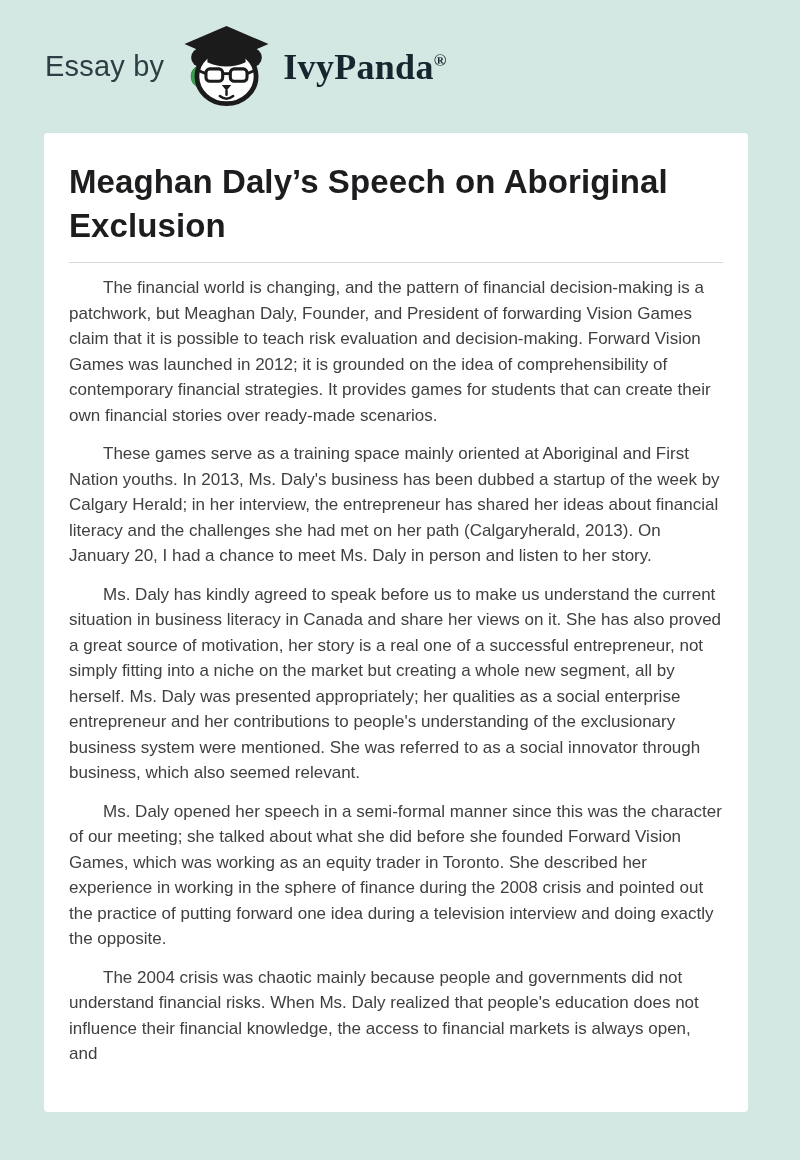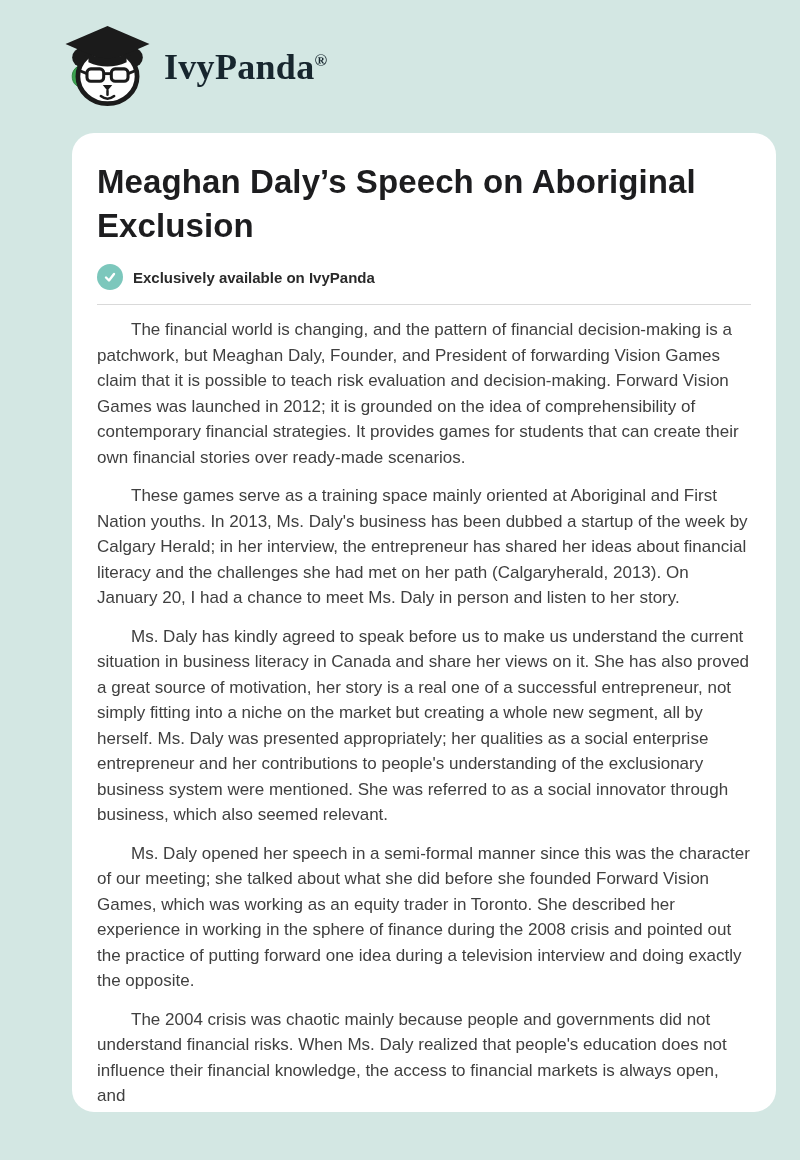--- a/index.html
+++ b/index.html
@@ -38,23 +38,23 @@
   .brand .reg {
     font-size: 17px;
     vertical-align: super;
     line-height: 0;
   }
 
   
   .card {
     width: 704px;
     height: 979px;
-    margin-left: 72px;
+    margin-left: 44px;
     background: #ffffff;
-    border-radius: 22px;
+    border-radius: 4px;
     padding: 27px 25px 0 25px;
     overflow: hidden;
   }
   .title {
     font-size: 33px;
     font-weight: 700;
     color: #1d1d1f;
     line-height: 44px;
     letter-spacing: 0.1px;
   }
@@ -92,20 +92,21 @@
     margin-top: 13px;
   }
   .essay-body p:first-child {
     margin-top: 12px;
   }
 </style>
 </head>
 <body>
 
 <header class="site-header">
+  <span class="essay-by">Essay by</span>
 
   <span class="logo">
     <svg width="97" height="84" viewBox="0 0 100 88">
 
       <path d="M26 18 C24 26 23 36 24 44" fill="none" stroke="#3aa24f" stroke-width="2.2" stroke-dasharray="3.5,2.5"></path>
 
       <path d="M24 43 C15 44 11 52 14 60 C17 67 25 68 29 62 C32 56 29 47 24 43 Z M24 43 L22 63" fill="#3aa24f" stroke="#2e8440" stroke-width="1"></path>
 
       <circle cx="23" cy="35" r="10" fill="#1b1b1b"></circle>
       <circle cx="77" cy="35" r="10" fill="#1b1b1b"></circle>
@@ -127,28 +128,20 @@
       <path d="M50 70 L50 74 M43 75.5 Q50 81 57 75.5" fill="none" stroke="#1b1b1b" stroke-width="2.6" stroke-linecap="round"></path>
     </svg>
   </span>
 
   <span class="brand"><span>IvyPanda</span><span class="reg">®</span></span>
 </header>
 
 <main class="card">
   <h1 class="title">Meaghan Daly’s Speech on Aboriginal Exclusion</h1>
 
-  <div class="availability">
-    <span class="check-circle">
-      <svg width="14" height="14" viewBox="0 0 14 14">
-        <polyline points="3,7.5 6,10.5 11,4" fill="none" stroke="#ffffff" stroke-width="2.4" stroke-linecap="round" stroke-linejoin="round"></polyline>
-      </svg>
-    </span>
-    <span class="availability-text">Exclusively available on IvyPanda</span>
-  </div>
 
   <hr class="divider">
 
   <div class="essay-body">
     <p>The financial world is changing, and the pattern of financial decision-making is a patchwork, but Meaghan Daly, Founder, and President of forwarding Vision Games claim that it is possible to teach risk evaluation and decision-making. Forward Vision Games was launched in 2012; it is grounded on the idea of comprehensibility of contemporary financial strategies. It provides games for students that can create their own financial stories over ready-made scenarios.</p>
     <p>These games serve as a training space mainly oriented at Aboriginal and First Nation youths. In 2013, Ms. Daly's business has been dubbed a startup of the week by Calgary Herald; in her interview, the entrepreneur has shared her ideas about financial literacy and the challenges she had met on her path (Calgaryherald, 2013). On January 20, I had a chance to meet Ms. Daly in person and listen to her story.</p>
     <p>Ms. Daly has kindly agreed to speak before us to make us understand the current situation in business literacy in Canada and share her views on it. She has also proved a great source of motivation, her story is a real one of a successful entrepreneur, not simply fitting into a niche on the market but creating a whole new segment, all by herself. Ms. Daly was presented appropriately; her qualities as a social enterprise entrepreneur and her contributions to people's understanding of the exclusionary business system were mentioned. She was referred to as a social innovator through business, which also seemed relevant.</p>
     <p>Ms. Daly opened her speech in a semi-formal manner since this was the character of our meeting; she talked about what she did before she founded Forward Vision Games, which was working as an equity trader in Toronto. She described her experience in working in the sphere of finance during the 2008 crisis and pointed out the practice of putting forward one idea during a television interview and doing exactly the opposite.</p>
     <p>The 2004 crisis was chaotic mainly because people and governments did not understand financial risks. When Ms. Daly realized that people's education does not influence their financial knowledge, the access to financial markets is always open, and</p>
   </div>

